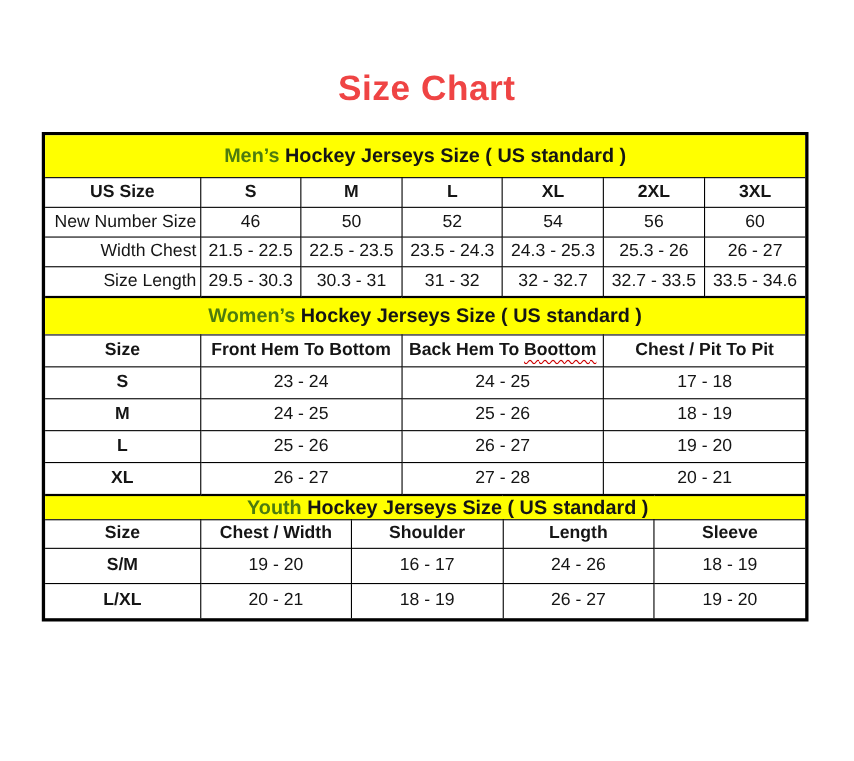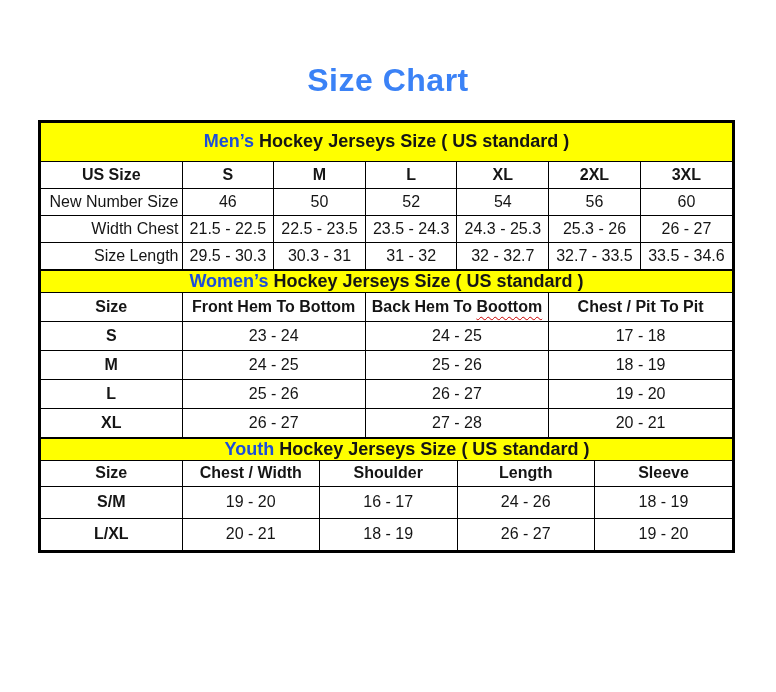--- a/index.html
+++ b/index.html
@@ -4,44 +4,44 @@
 <style>
   * { box-sizing: border-box; }
   html,body { margin:0; padding:0; }
   body {
     width:776px; height:692px; background:#ffffff; position:relative;
     font-family:"Liberation Sans","DejaVu Sans",sans-serif; color:#151515;
     overflow:hidden;
   }
   .page-title {
     position:absolute; top:62px; left:0; width:776px; margin:0;
-    text-align:center; font-size:32px; font-weight:700; color:#3b82f6;
+    text-align:center; font-size:32px; font-weight:700; color:#ef4444;
     letter-spacing:0.5px;
   }
   .chart-wrap {
     position:absolute; top:120px; left:38px; width:697px;
     border:3px solid #000; background:#fff;
   }
   table { width:100%; border-collapse:collapse; table-layout:fixed; }
   th, td {
     border:1px solid #000; text-align:center; vertical-align:middle;
     padding:0 3px; font-size:16px; white-space:nowrap; overflow:hidden;
   }
   th { font-weight:700;margin-left:39px; }
   tr > *:first-child { border-left:none; }
   tr > *:last-child { border-right:none; }
   col.c0 { width:141px; }
   .band td {
     background:#ffff00; border-left:none; border-right:none;
     font-size:18px; font-weight:700;
   }
-  .accent { color:#1d4ed8; }
+  .accent { color:#4d7c0f; }
   .tbl-men .band td { height:38px; border-top:none; }
   .tbl-men tr.head th, .tbl-men tr.data td { height:27px; }
-  .tbl-women .band td { height:22px; }
+  .tbl-women .band td { height:34px; }
   .tbl-women tr.head th, .tbl-women tr.data td { height:29px; }
   .tbl-youth .band td { height:14px;padding-left:44px; }
   .tbl-youth tr.head th { height:26px; }
   .tbl-youth tr.data td { height:32px; }
   .tbl-youth tr:last-child td { border-bottom:none; }
   td.lbl { font-weight:400;text-align:right; }
   .szlbl { font-weight:700; }
   .typo {
     text-decoration:underline; text-decoration-style:wavy;
     text-decoration-color:#cc0000; text-decoration-thickness:1px;

